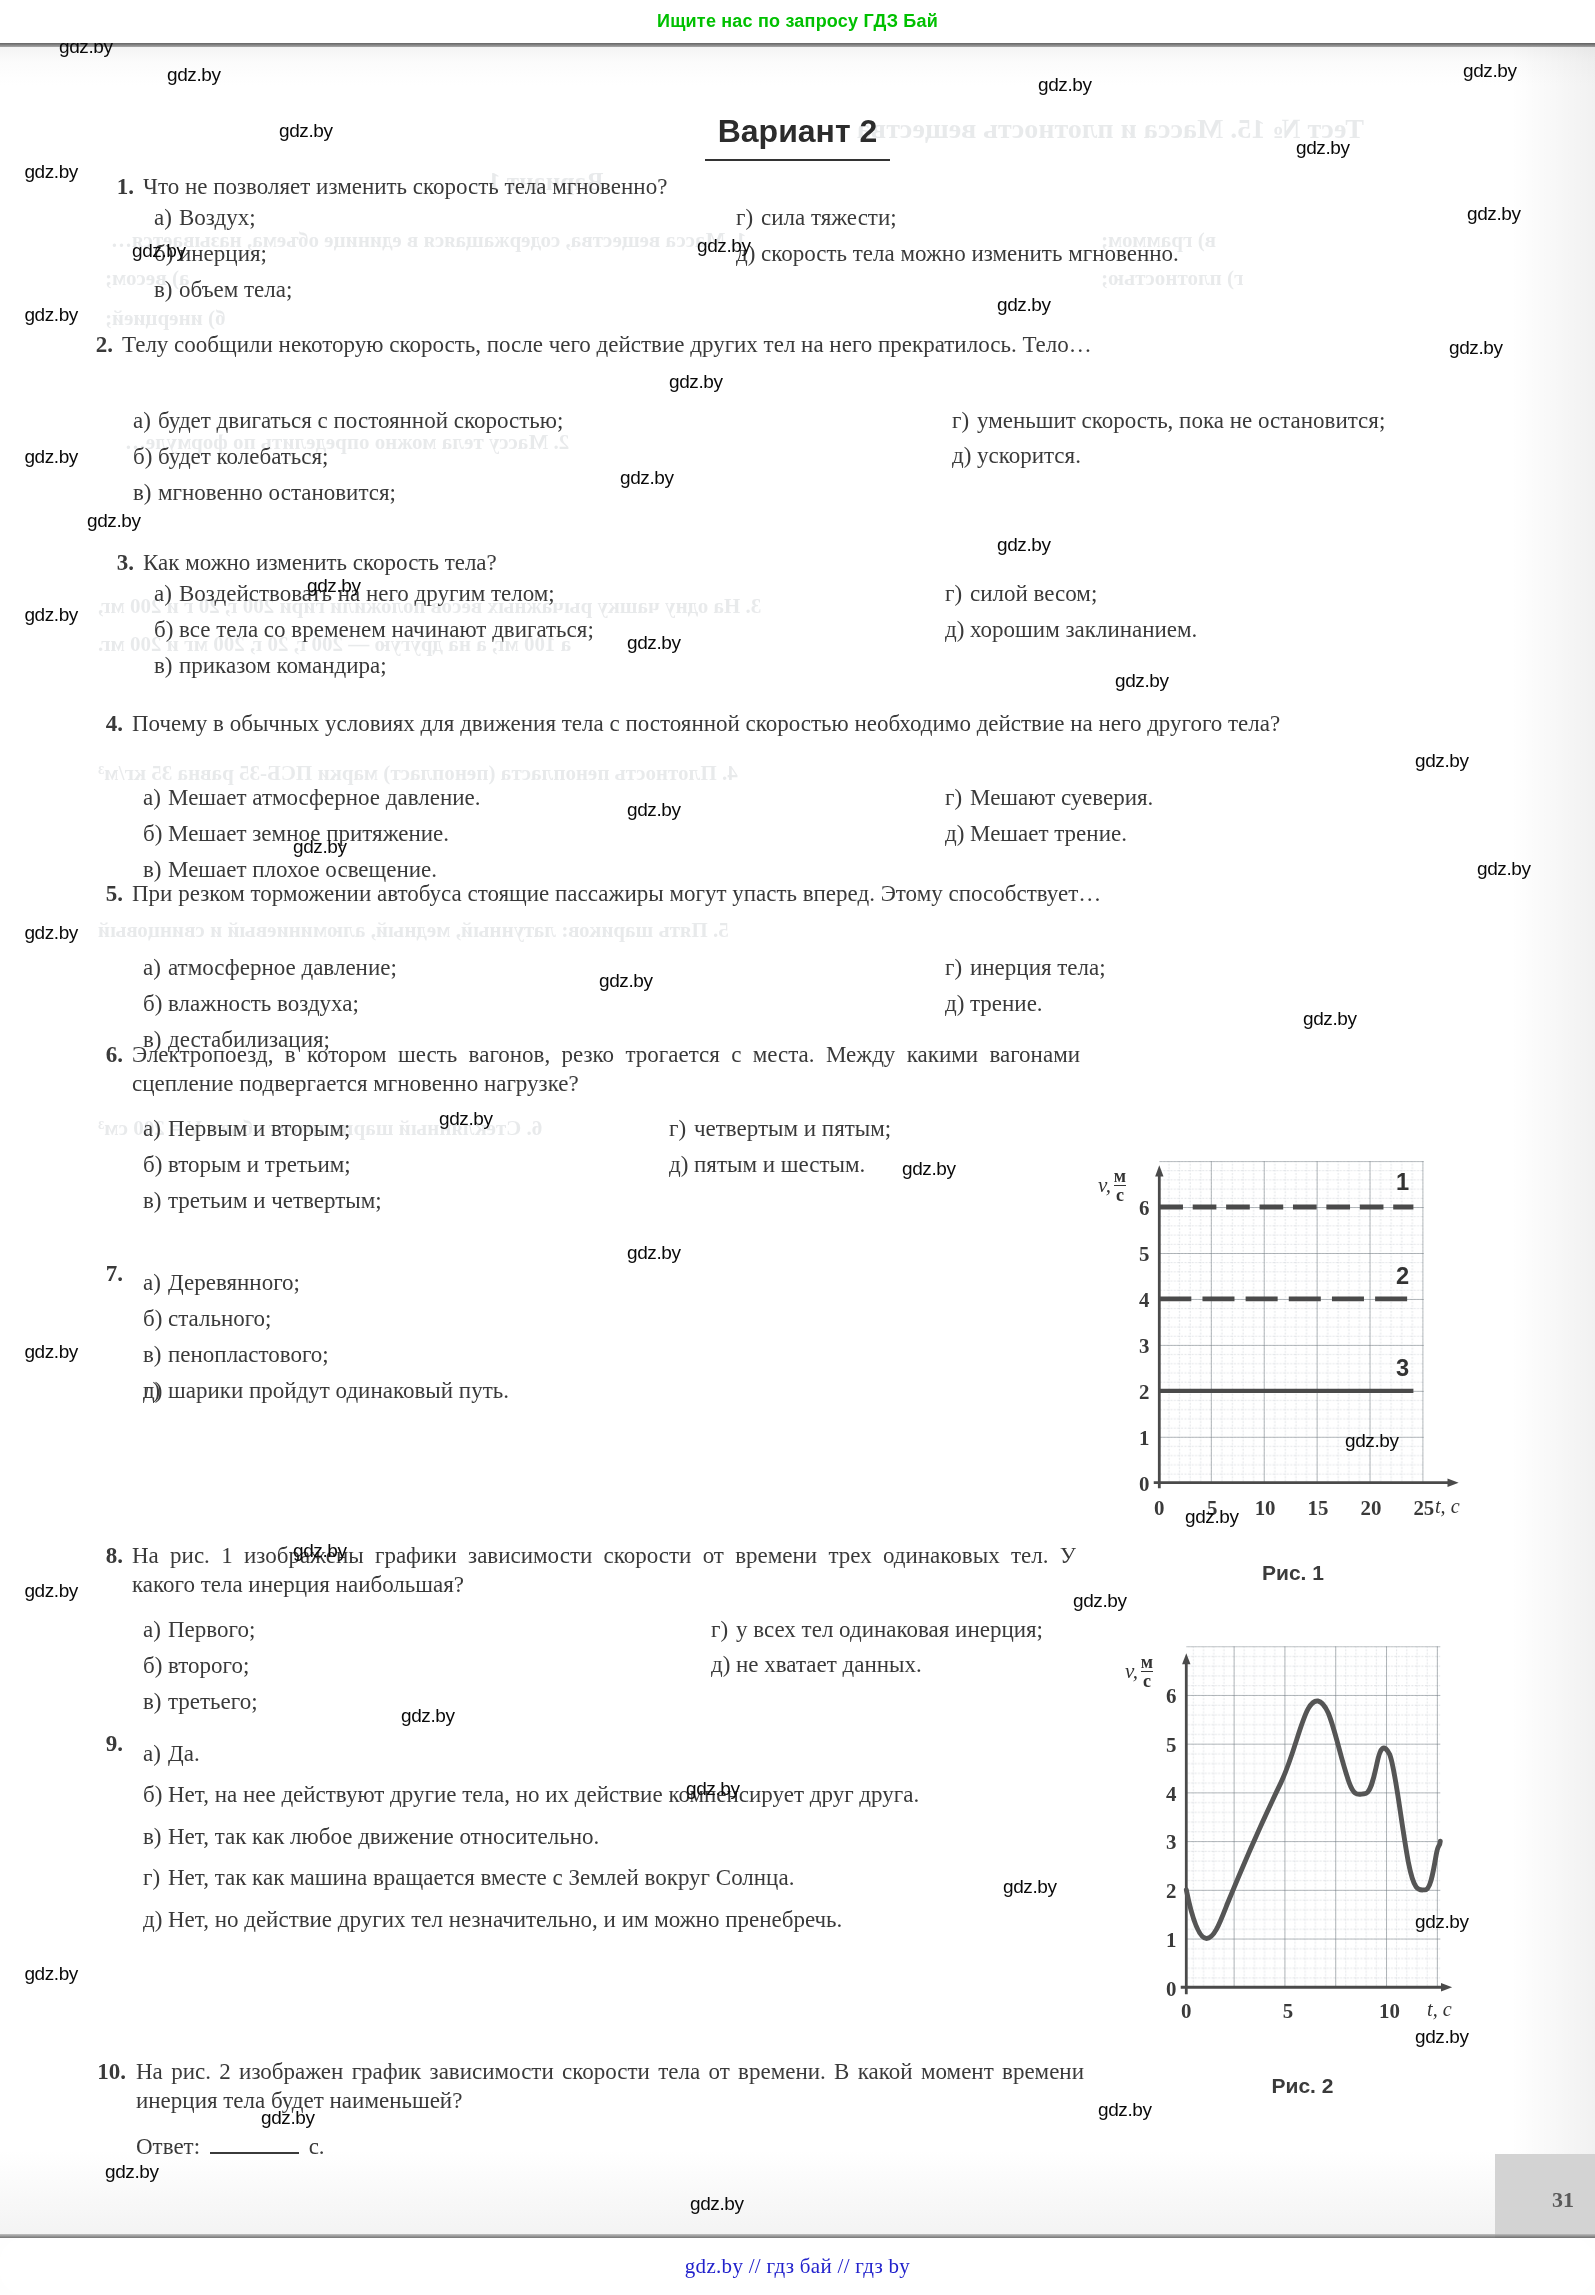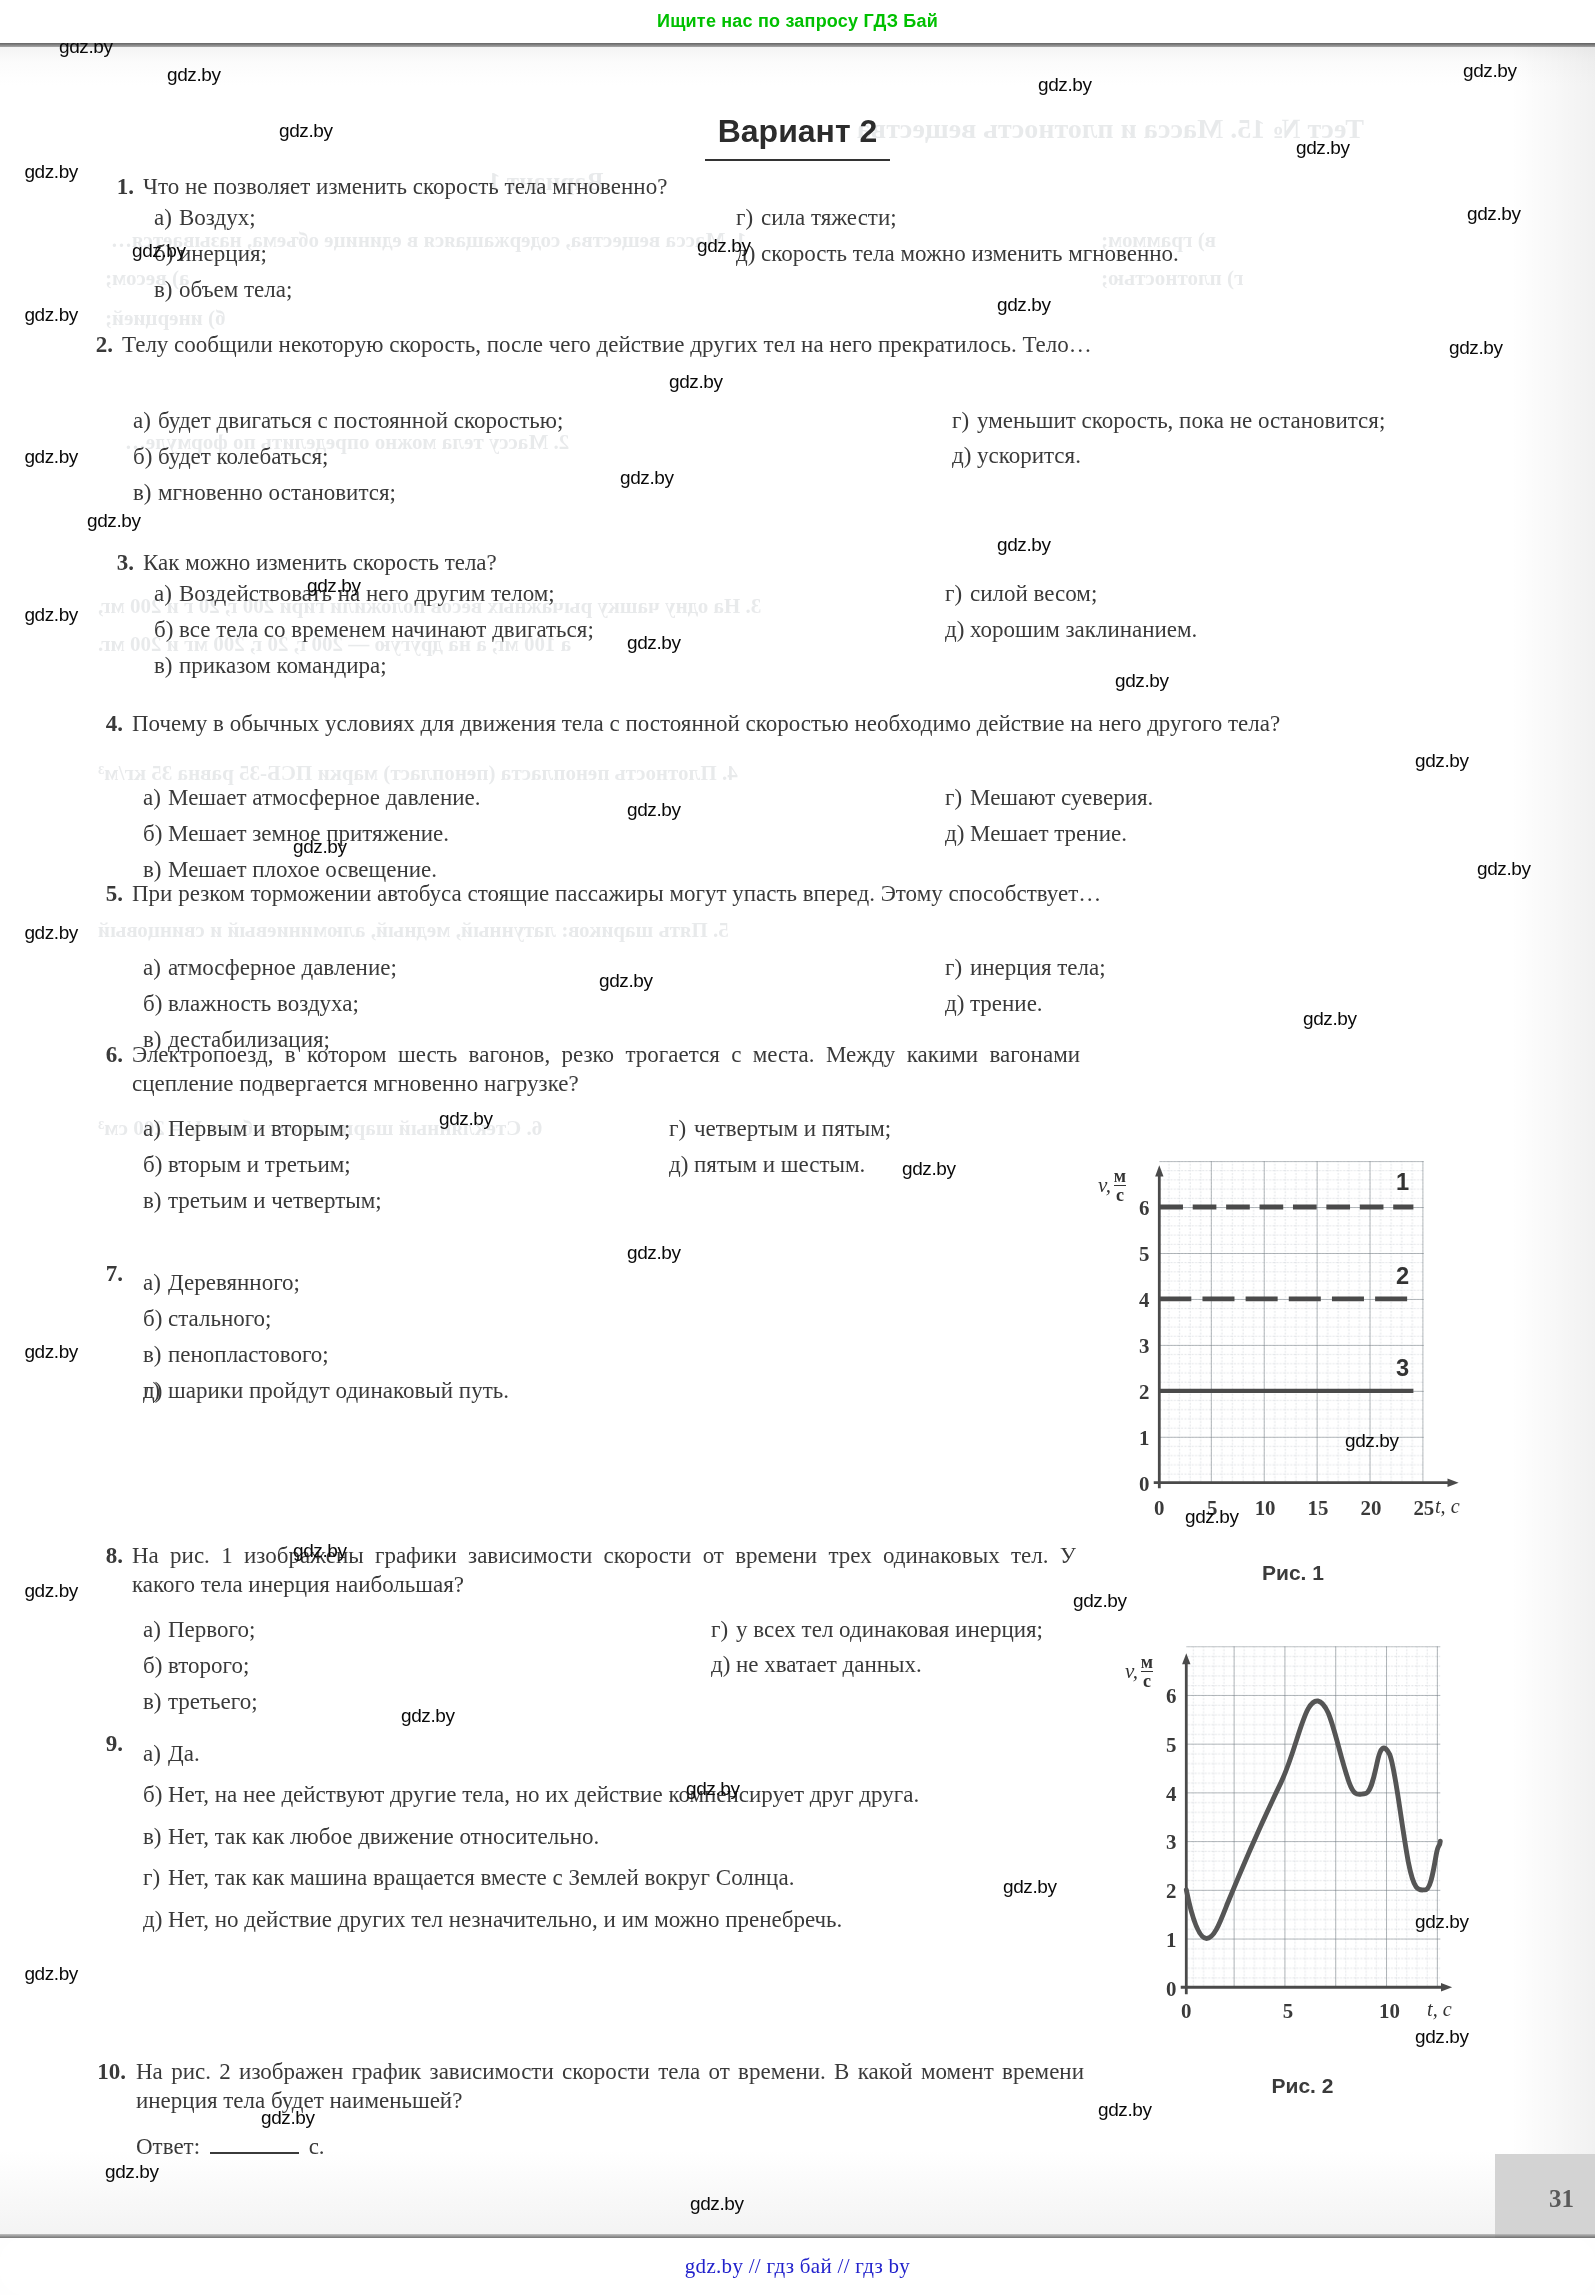--- a/index.html
+++ b/index.html
@@ -107,21 +107,21 @@
     font-family:"Liberation Serif",serif;
   }
   
   #pagenum-box{
     position:absolute;right:0;bottom:0;width:100px;height:84px;
     background:#d3d3d3;
   }
   #pagenum{
     position:absolute;right:21px;bottom:25px;
     font-family:"Liberation Serif",serif;font-weight:700;
-    font-size:25px;color:#5a5a5a;
+    font-size:22px;color:#5a5a5a;
   }
   
   #bottom-bar{
     position:absolute;left:0;top:2238px;width:1595px;height:57px;
     background:#fff;display:flex;align-items:center;justify-content:center;border-radius:24px;
   }
   #bottom-bar span{
     color:#2222cc;font-family:"Liberation Serif",serif;
     font-size:21px;letter-spacing:0.3px;
   }

